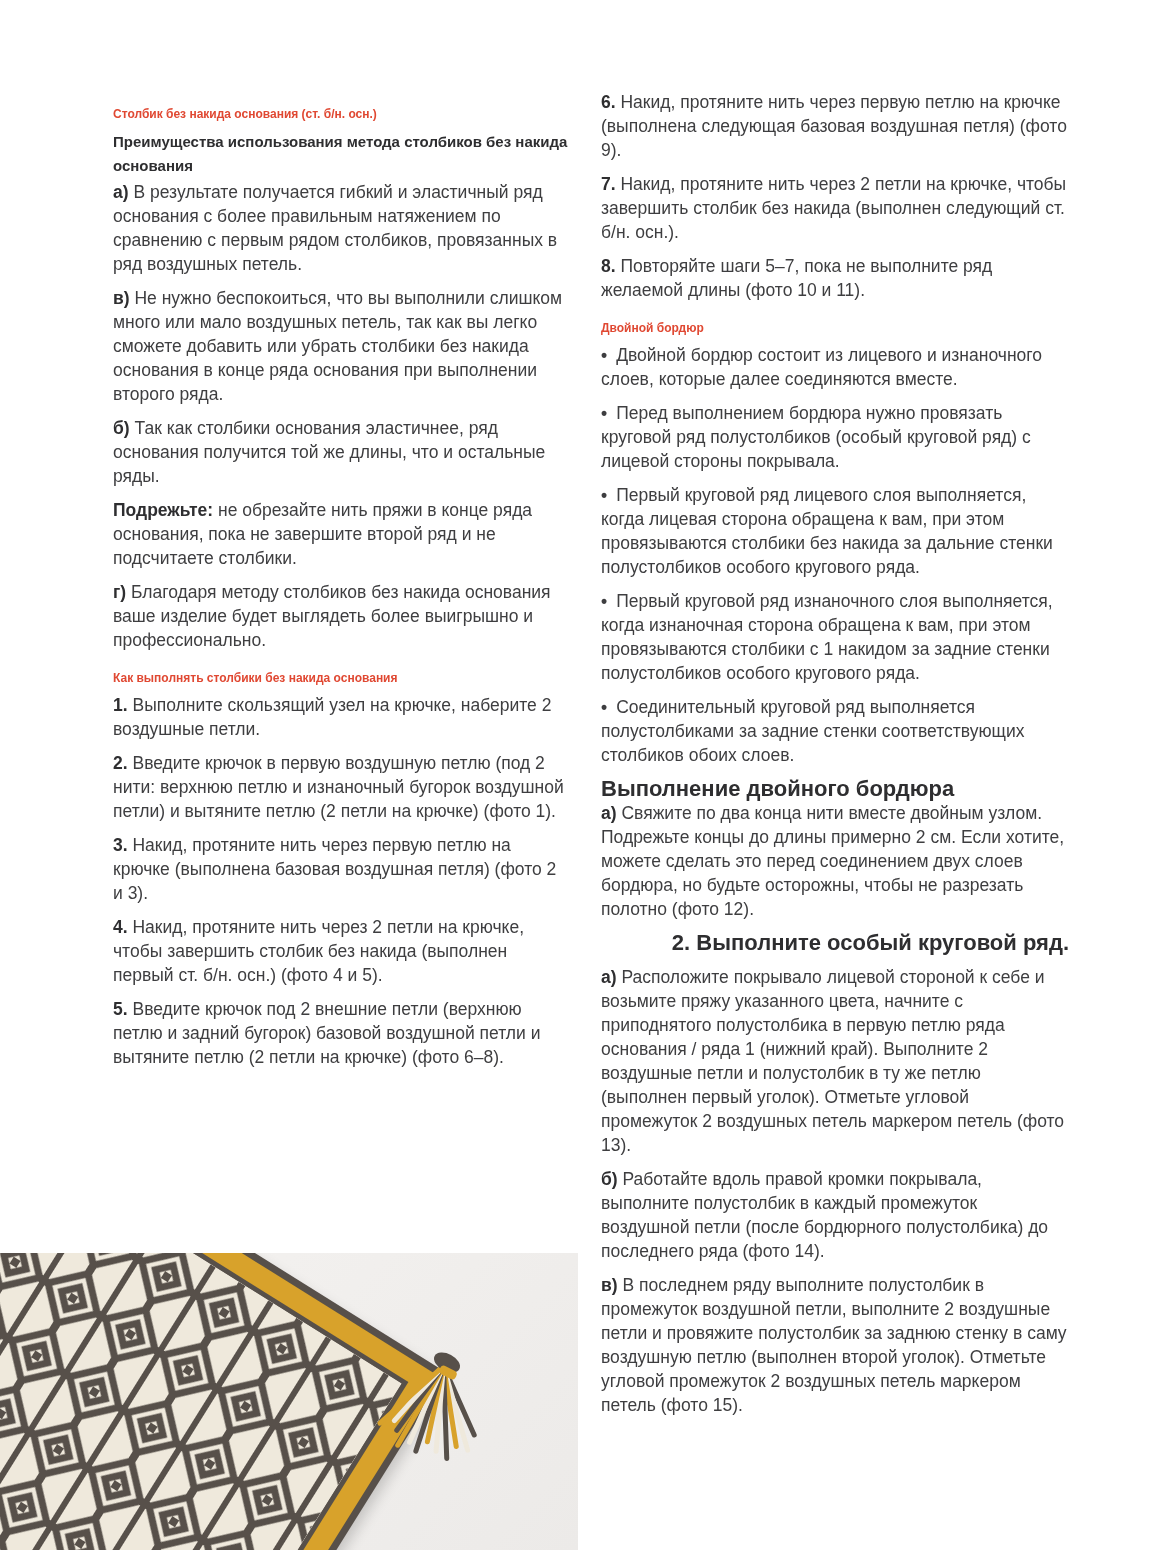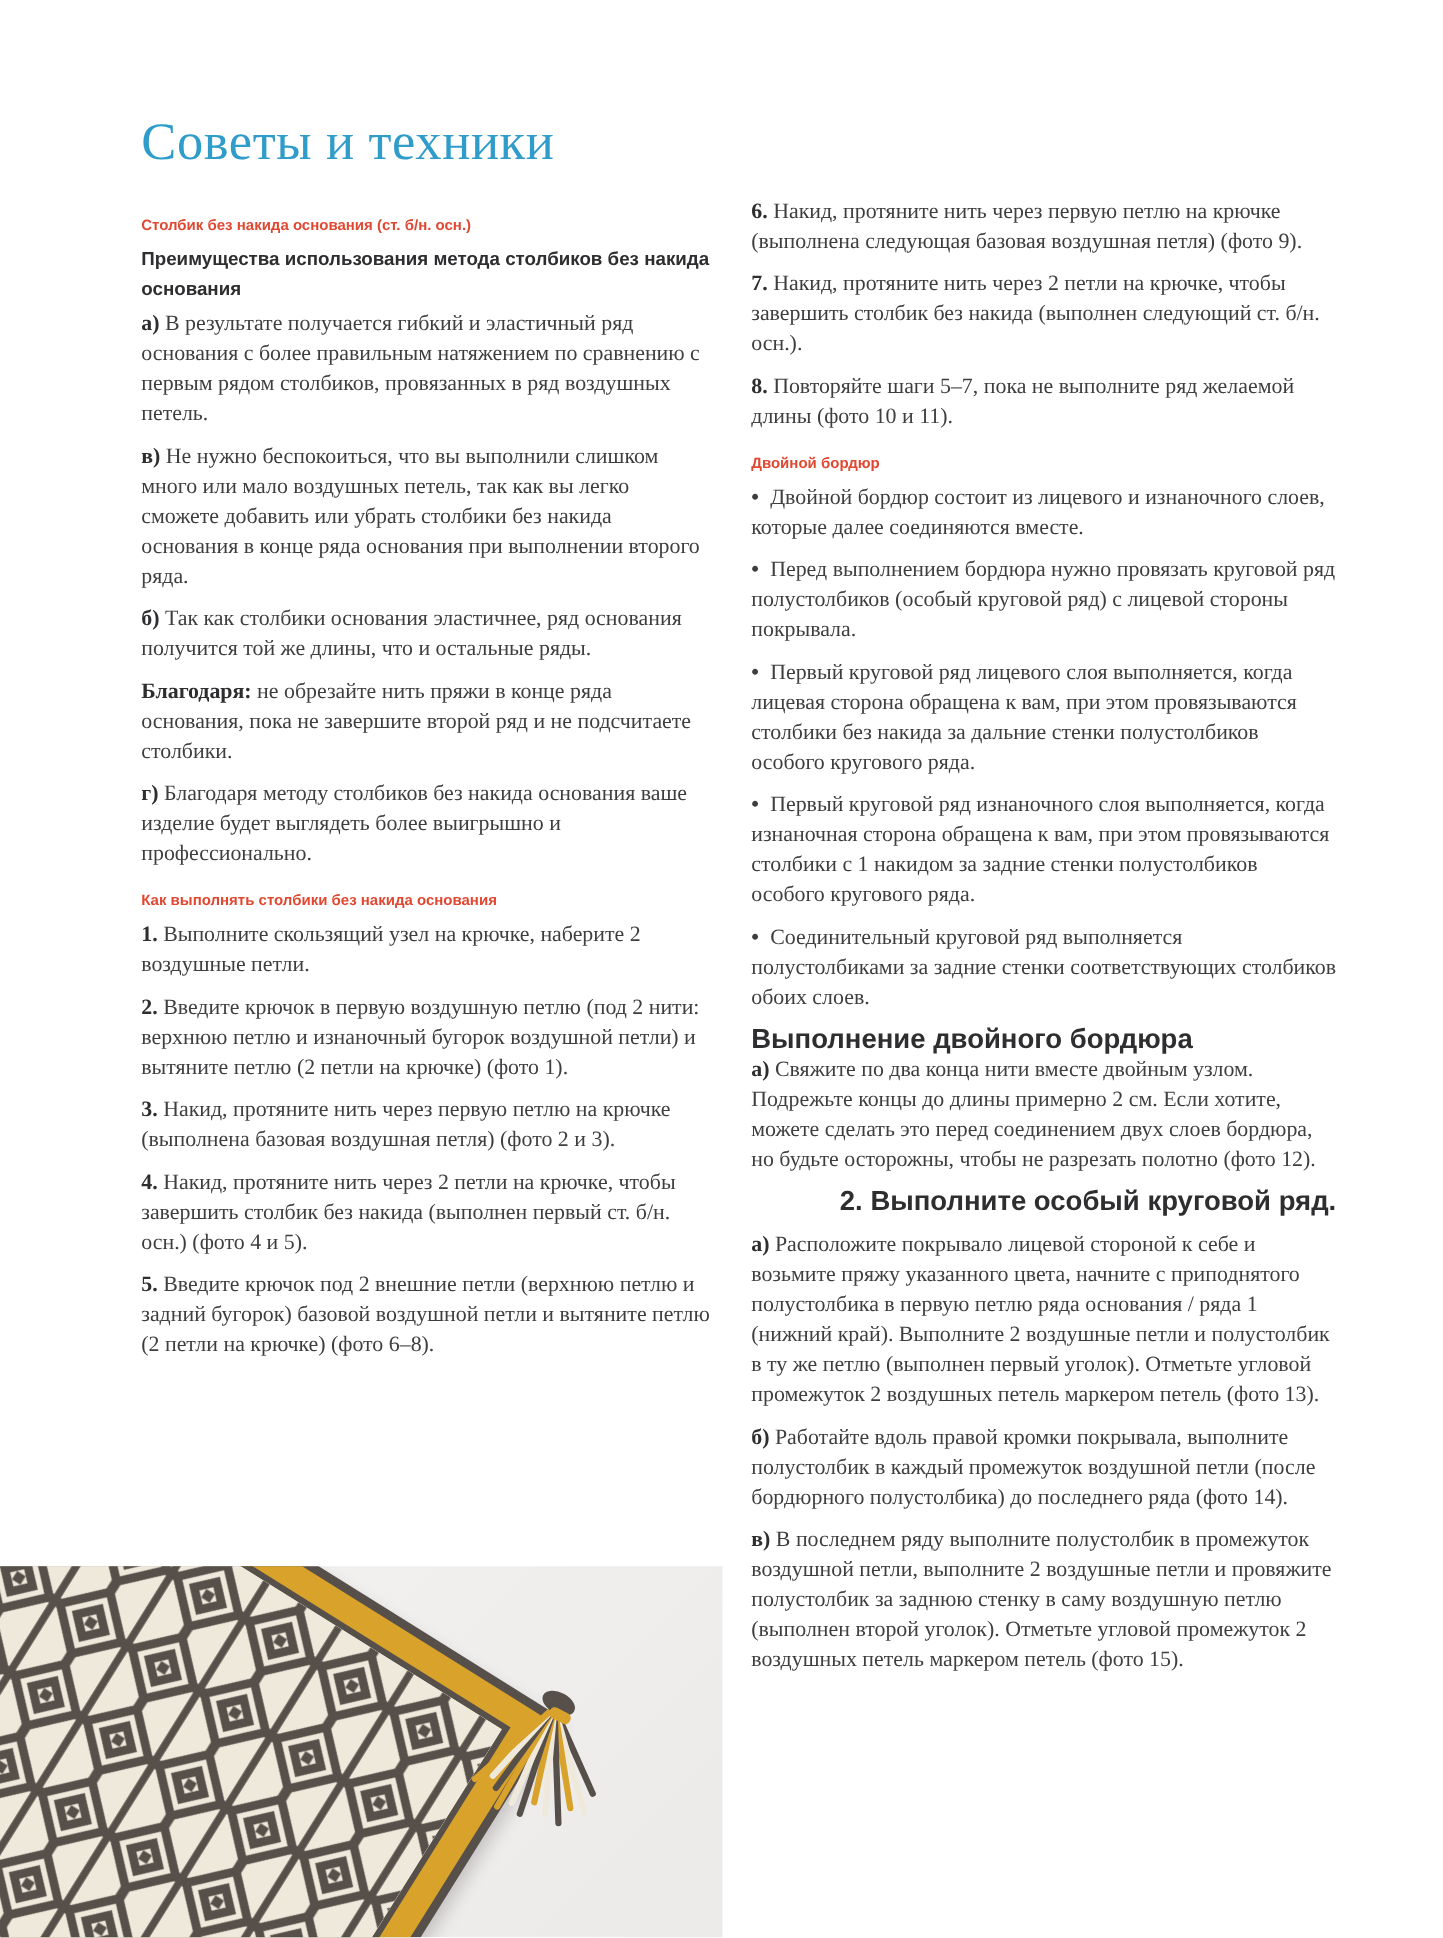--- a/index.html
+++ b/index.html
@@ -47,21 +47,20 @@
     font-weight:700;
     color:var(--bold_text,#2e2e30);
     font-size:15px;
     line-height:24px;
     margin:4px 0 2px 0;
   }
   .para{
     font-size:17.5px;
     line-height:24px;
     margin:0 0 10px 0;
-    font-family:Liberation Serif, serif;
   }
   .para .lead{font-weight:700;color:var(--bold_text,#2e2e30);}
   .bold-line{
     font-weight:700;
     color:var(--bold_text,#2e2e30);
     font-size:22px;
     line-height:24px;
     margin:2px 0 4px 0;
   }
   .bullet-para .dot{font-weight:700;margin-right:9px;}
@@ -117,34 +116,33 @@
     background:var(--yarn_gold,#d8a22b);
     transform:rotate(28deg);
   }
 </style>
 </head>
 <body>
 
 <div class="page">
   <div class="content">
 
-    <h1 class="page-title">Советы и техники</h1>
 
     <div class="columns">
 
       <div class="col-left">
 
         <h2 class="red-heading">Столбик без накида основания (ст. б/н. осн.)</h2>
 
         <h3 class="subhead">Преимущества использования метода столбиков без накида основания</h3>
 
         <p class="para"><b class="lead">а)</b> <span>В результате получается гибкий и эластичный ряд основания с более правильным натяжением по сравнению с первым рядом столбиков, провязанных в ряд воздушных петель.</span></p>
         <p class="para"><b class="lead">в)</b> <span>Не нужно беспокоиться, что вы выполнили слишком много или мало воздушных петель, так как вы легко сможете добавить или убрать столбики без накида основания в конце ряда основания при выполнении второго ряда.</span></p>
         <p class="para"><b class="lead">б)</b> <span>Так как столбики основания эластичнее, ряд основания получится той же длины, что и остальные ряды.</span></p>
-        <p class="para"><b class="lead">Благодаря:</b> <span>не обрезайте нить пряжи в конце ряда основания, пока не завершите второй ряд и не подсчитаете столбики.</span></p>
+        <p class="para"><b class="lead">Подрежьте:</b> <span>не обрезайте нить пряжи в конце ряда основания, пока не завершите второй ряд и не подсчитаете столбики.</span></p>
         <p class="para"><b class="lead">г)</b> <span>Благодаря методу столбиков без накида основания ваше изделие будет выглядеть более выигрышно и профессионально.</span></p>
 
         <h2 class="red-heading spaced">Как выполнять столбики без накида основания</h2>
 
         <p class="para"><b class="lead">1.</b> <span>Выполните скользящий узел на крючке, наберите 2 воздушные петли.</span></p>
         <p class="para"><b class="lead">2.</b> <span>Введите крючок в первую воздушную петлю (под 2 нити: верхнюю петлю и изнаночный бугорок воздушной петли) и вытяните петлю (2 петли на крючке) (фото 1).</span></p>
         <p class="para"><b class="lead">3.</b> <span>Накид, протяните нить через первую петлю на крючке (выполнена базовая воздушная петля) (фото 2 и 3).</span></p>
         <p class="para"><b class="lead">4.</b> <span>Накид, протяните нить через 2 петли на крючке, чтобы завершить столбик без накида (выполнен первый ст. б/н. осн.) (фото 4 и 5).</span></p>
         <p class="para"><b class="lead">5.</b> <span>Введите крючок под 2 внешние петли (верхнюю петлю и задний бугорок) базовой воздушной петли и вытяните петлю (2 петли на крючке) (фото 6–8).</span></p>
 

